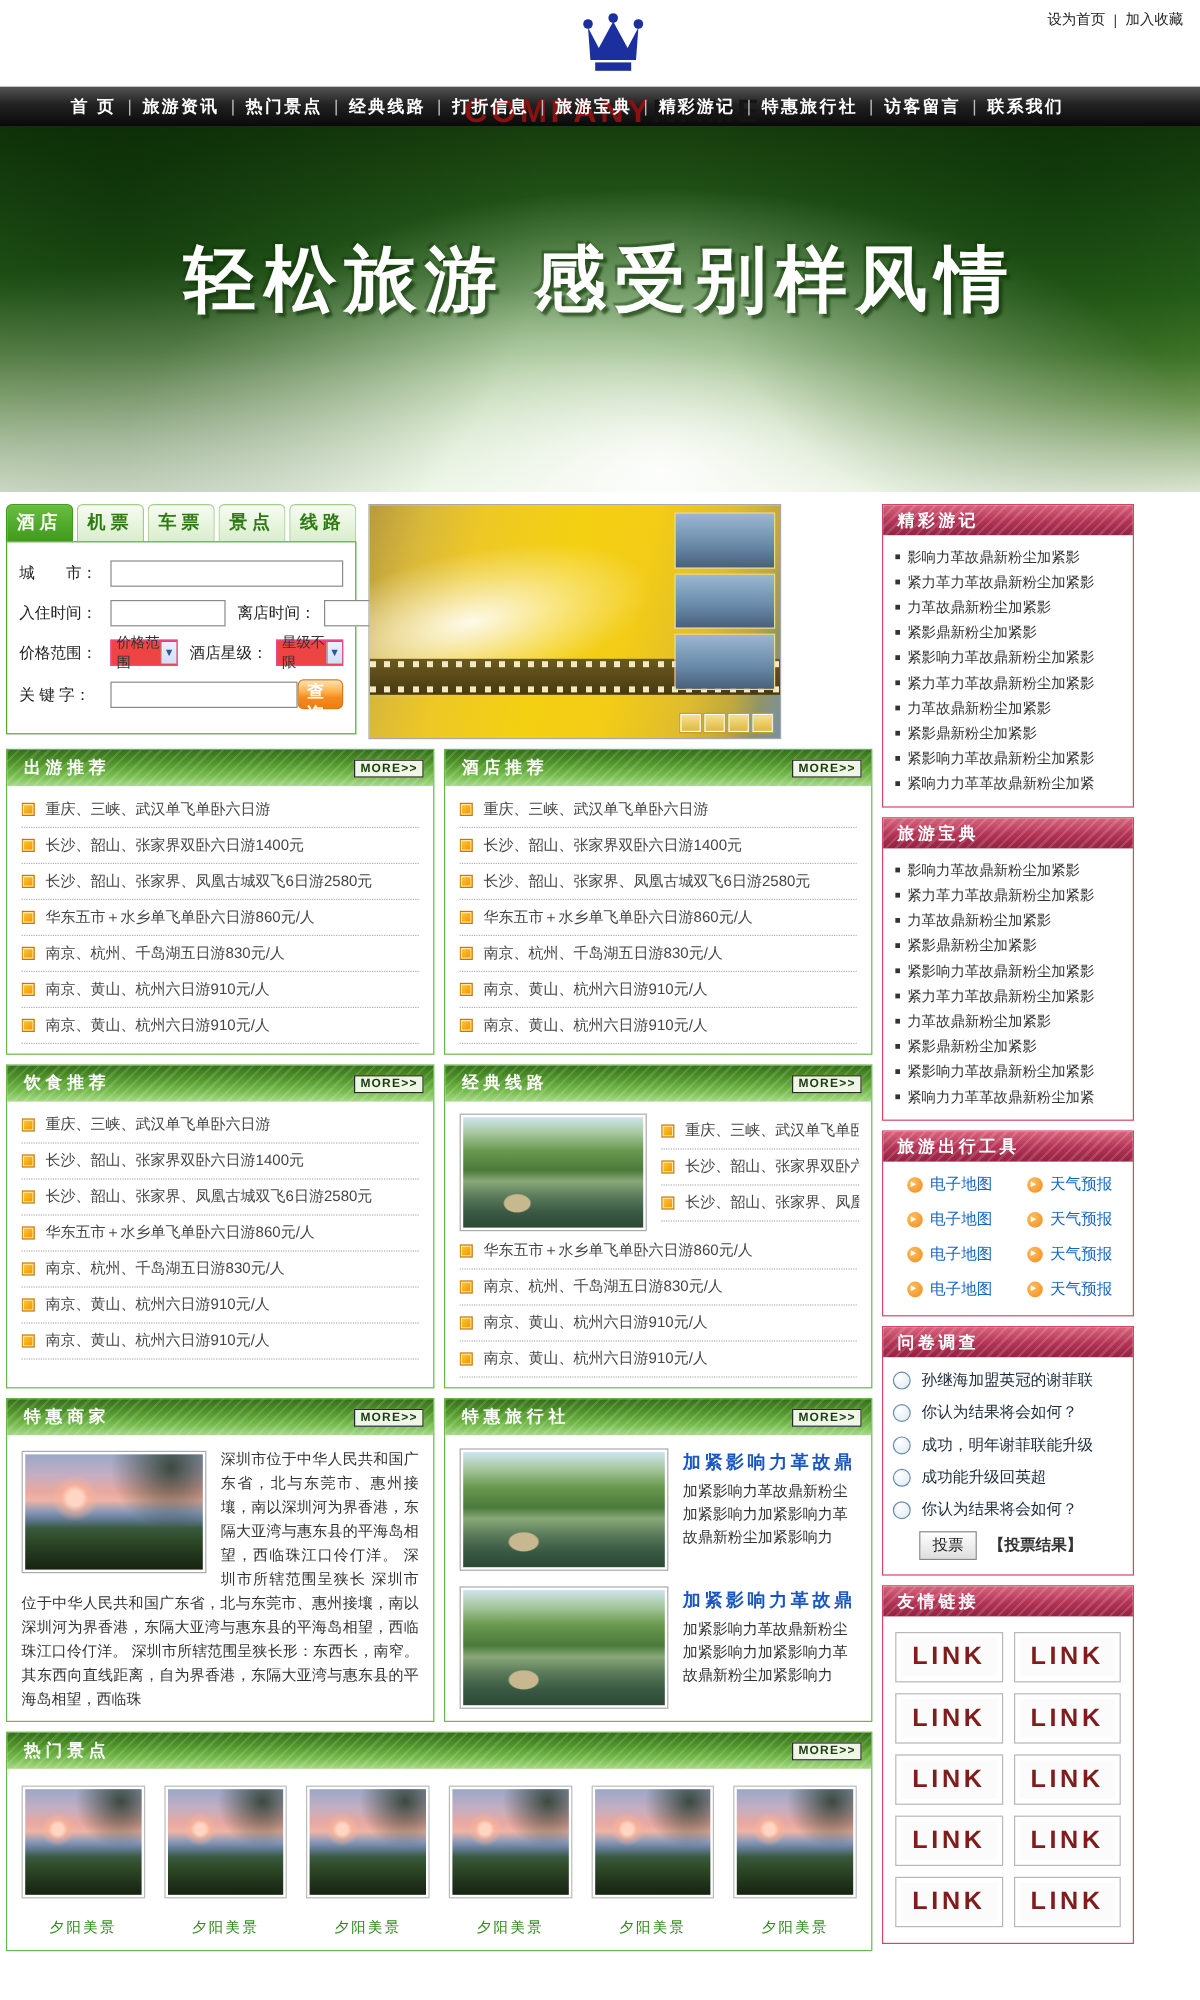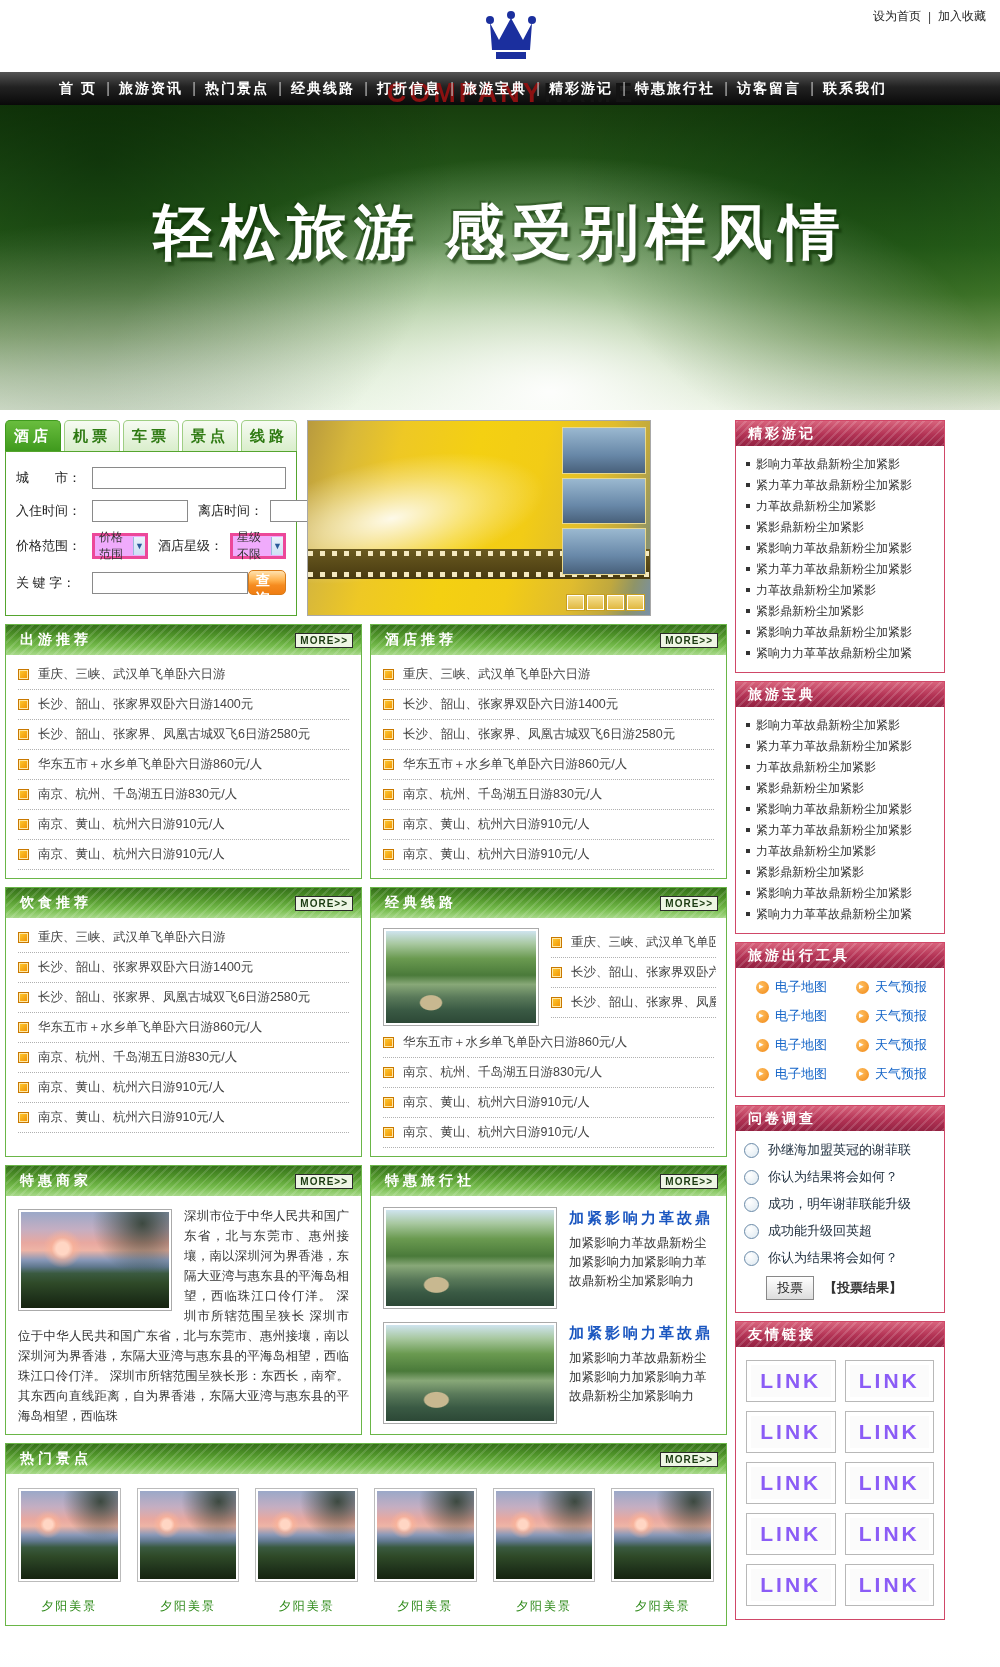--- a/index.html
+++ b/index.html
@@ -36,21 +36,21 @@
   .search-tabs{display:flex;gap:3px;}
   .tab{flex:1;height:30px;line-height:30px;text-align:center;font-size:15px;font-weight:bold;letter-spacing:4px;color:#2e7a12;
     background:linear-gradient(180deg,#f7fbf3,#d9eecb);border:1px solid #9fce84;border-bottom:none;border-radius:5px 5px 0 0;cursor:pointer;}
   .tab.active{background:linear-gradient(180deg,#69bd3e,#3f9a1d);color:#fff;border-color:#3f9a1d;}
   .search-body{border:1px solid #55a52e;background:#fff;padding:15px 10px 12px;}
   .form-row{display:flex;align-items:center;margin-bottom:11px;font-size:13px;color:#222;}
   .lbl{width:76px;flex:none;}
   .lbl2{width:72px;flex:none;margin-left:10px;}
   .inp{height:18px;border:1px solid #8a8a8a;background:#fff;}
   .inp-city{width:200px}.inp-sm{width:90px}.inp-key{width:150px}
-  .fake-select{display:flex;justify-content:space-between;align-items:center;border:3px solid #ec4899;width:104px;height:20px;padding:0 0 0 4px;font-size:12px;color:#333;cursor:pointer;background:#f0abfc;}
+  .fake-select{display:flex;justify-content:space-between;align-items:center;border:1px solid #ec4899;width:104px;height:20px;padding:0 0 0 4px;font-size:12px;color:#333;cursor:pointer;background:#ef4444;}
   .sel-arrow{width:16px;height:18px;background:linear-gradient(180deg,#eaf2fb,#cfe0f5);border-left:1px solid #9ab8dd;color:#2a5a9a;font-size:9px;text-align:center;line-height:18px;}
   .btn-search{margin-left:auto;width:112px;height:25px;border:1px solid #d87a18;border-radius:5px;
     background:linear-gradient(180deg,#ffe2b0 0%,#ffb24e 40%,#f58b1f 62%,#ef7d12 100%);color:#fff;font-size:14px;font-weight:bold;letter-spacing:8px;cursor:pointer;}
   
   .slideshow{position:relative;width:342px;height:194px;border:1px solid #a8a8a8;overflow:hidden;
     background:linear-gradient(105deg,#b89a3e 0%,#d8b83a 12%,#eec825 25%,#f4d012 45%,#f2cc16 62%,#e0bc2e 78%,#c0a83e 88%,#8e9468 94%,#7890a8 100%);}
   .ss-shine{position:absolute;left:-30px;top:34px;width:270px;height:118px;transform:rotate(-12deg);
     background:radial-gradient(ellipse at 42% 50%,rgba(255,255,255,.9),rgba(255,255,255,.3) 45%,transparent 70%);}
   .ss-film{position:absolute;left:0;right:0;bottom:36px;height:30px;background:linear-gradient(180deg,#6a5a20,#483a10);}
   .ss-film::before,.ss-film::after{content:"";position:absolute;left:0;right:0;height:5px;
@@ -75,21 +75,21 @@
   .odot::after{content:"▸";position:absolute;left:3px;top:-1px;color:#fff;font-size:9px;line-height:13px;}
   .poll{padding:10px 8px 12px;font-size:13px;color:#1a2a3a;}
   .poll-row{display:flex;align-items:center;gap:9px;margin-bottom:9px;cursor:pointer;}
   .radio{width:13px;height:13px;flex:none;border-radius:50%;border:1px solid #6a8aa8;background:radial-gradient(circle at 35% 30%,#fff,#dce8f0);}
   .poll-text{white-space:nowrap;overflow:hidden;}
   .poll-actions{display:flex;align-items:center;gap:10px;padding-left:22px;margin-top:4px;}
   .btn-vote{border:1px solid #888;background:linear-gradient(180deg,#fff,#ddd);font-size:13px;padding:2px 10px;cursor:pointer;color:#222;}
   .vote-result{font-weight:bold;color:#333;}
   .links{display:grid;grid-template-columns:1fr 1fr;gap:9px;padding:13px 10px;}
   .link-box{height:40px;border:1px solid #b8b8b8;background:#fbfbfb;box-shadow:inset 0 0 0 4px #fff;display:flex;align-items:center;justify-content:center;
-    font-size:21px;font-weight:900;letter-spacing:3px;color:#8b5cf6;cursor:pointer;text-align:center;}
+    font-size:21px;font-weight:900;letter-spacing:3px;color:#7f1d1d;cursor:pointer;text-align:center;}
   
   .section-row{display:flex;gap:8px;margin-bottom:8px;}
   .main-box{flex:1;border:1px solid #6ab648;background:#fff;min-width:0;}
   .sec-head{height:30px;display:flex;align-items:center;padding:0 8px 0 14px;color:#fff;font-size:14px;font-weight:bold;letter-spacing:4px;
     background:repeating-linear-gradient(135deg,rgba(255,255,255,.13) 0 2px,transparent 2px 6px),
     linear-gradient(180deg,#35701a 0%,#4f9429 35%,#77bd4e 72%,#a8d98a 100%);}
   .more{margin-left:auto;font-size:10px;font-weight:bold;color:#1a3a10;background:#eef6e4;border:1px solid #2a2a2a;padding:1px 4px;letter-spacing:1px;cursor:pointer;flex:none;}
   .rec-list{list-style:none;margin:0;padding:5px 12px 8px;}
   .rec-item{display:flex;align-items:center;gap:9px;font-size:12.5px;color:#444;height:29px;border-bottom:1px dotted #b0b0b0;cursor:pointer;white-space:nowrap;overflow:hidden;}
   .sq-bullet{width:9px;height:9px;flex:none;background:linear-gradient(135deg,#ffcc33,#f09000);border:1px solid #c87800;box-shadow:inset 0 0 0 1px #ffe9a8;}

